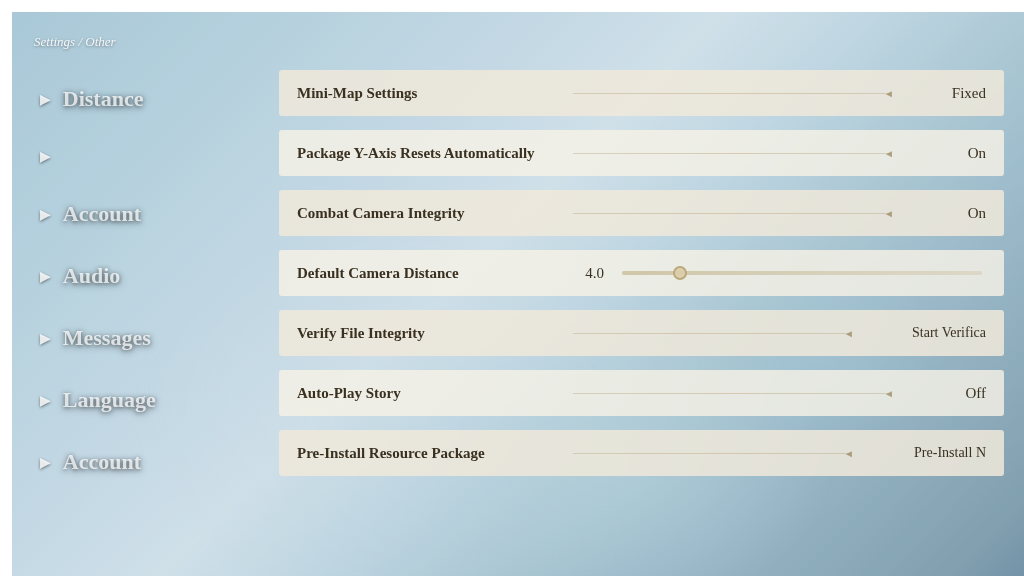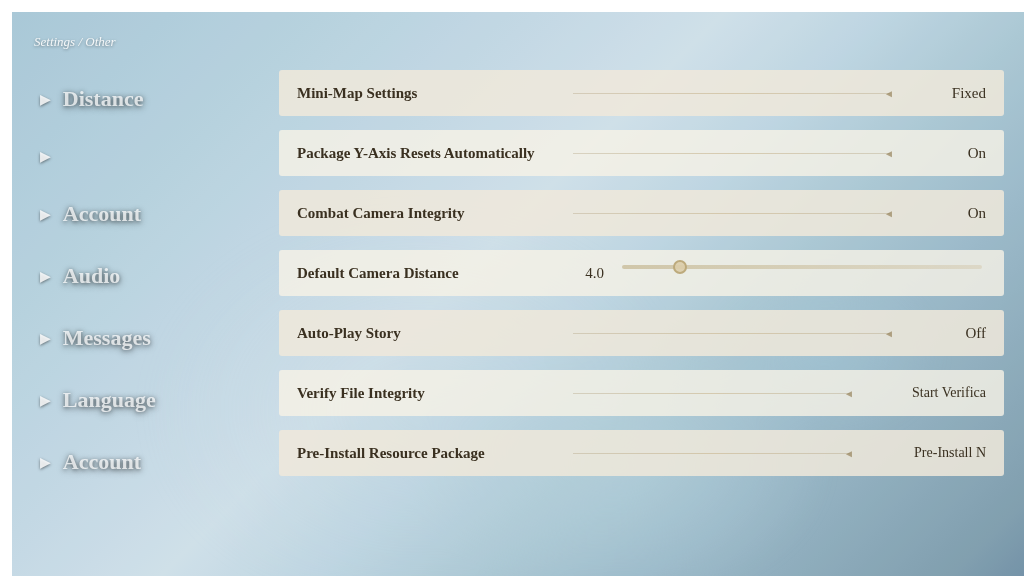--- a/index.html
+++ b/index.html
@@ -159,21 +159,21 @@
       color: #3a3020;
       font-weight: 500;
       flex: 0 0 auto;
       text-align: right;
       min-width: 80px;
     }
 
     
     .slider-container {
       display: flex;
-      align-items: flex-start;
+      align-items: center;
       gap: 10px;
       flex: 1;
     }
 
     .slider-value {
       font-size: 15px;
       color: #3a3020;
       font-weight: 500;
       min-width: 35px;
       text-align: right;
@@ -277,29 +277,29 @@
       <span class="setting-name">Default Camera Distance</span>
       <div class="slider-container">
         <span class="slider-value">4.0</span>
         <div class="slider-track">
           <div class="slider-thumb"></div>
         </div>
       </div>
     </div>
 
     <div class="setting-row">
+      <span class="setting-name">Verify File Integrity</span>
+      <div class="setting-divider"></div>
+      <span class="setting-value-truncated">Start Verifica</span>
+    </div>
+
+    <div class="setting-row">
       <span class="setting-name">Auto-Play Story</span>
       <div class="setting-divider"></div>
       <span class="setting-value">Off</span>
-    </div>
-
-    <div class="setting-row">
-      <span class="setting-name">Verify File Integrity</span>
-      <div class="setting-divider"></div>
-      <span class="setting-value-truncated">Start Verifica</span>
     </div>
 
     <div class="setting-row">
       <span class="setting-name">Pre-Install Resource Package</span>
       <div class="setting-divider"></div>
       <span class="setting-value-truncated">Pre-Install N</span>
     </div>
 
   </div>
 </div>

